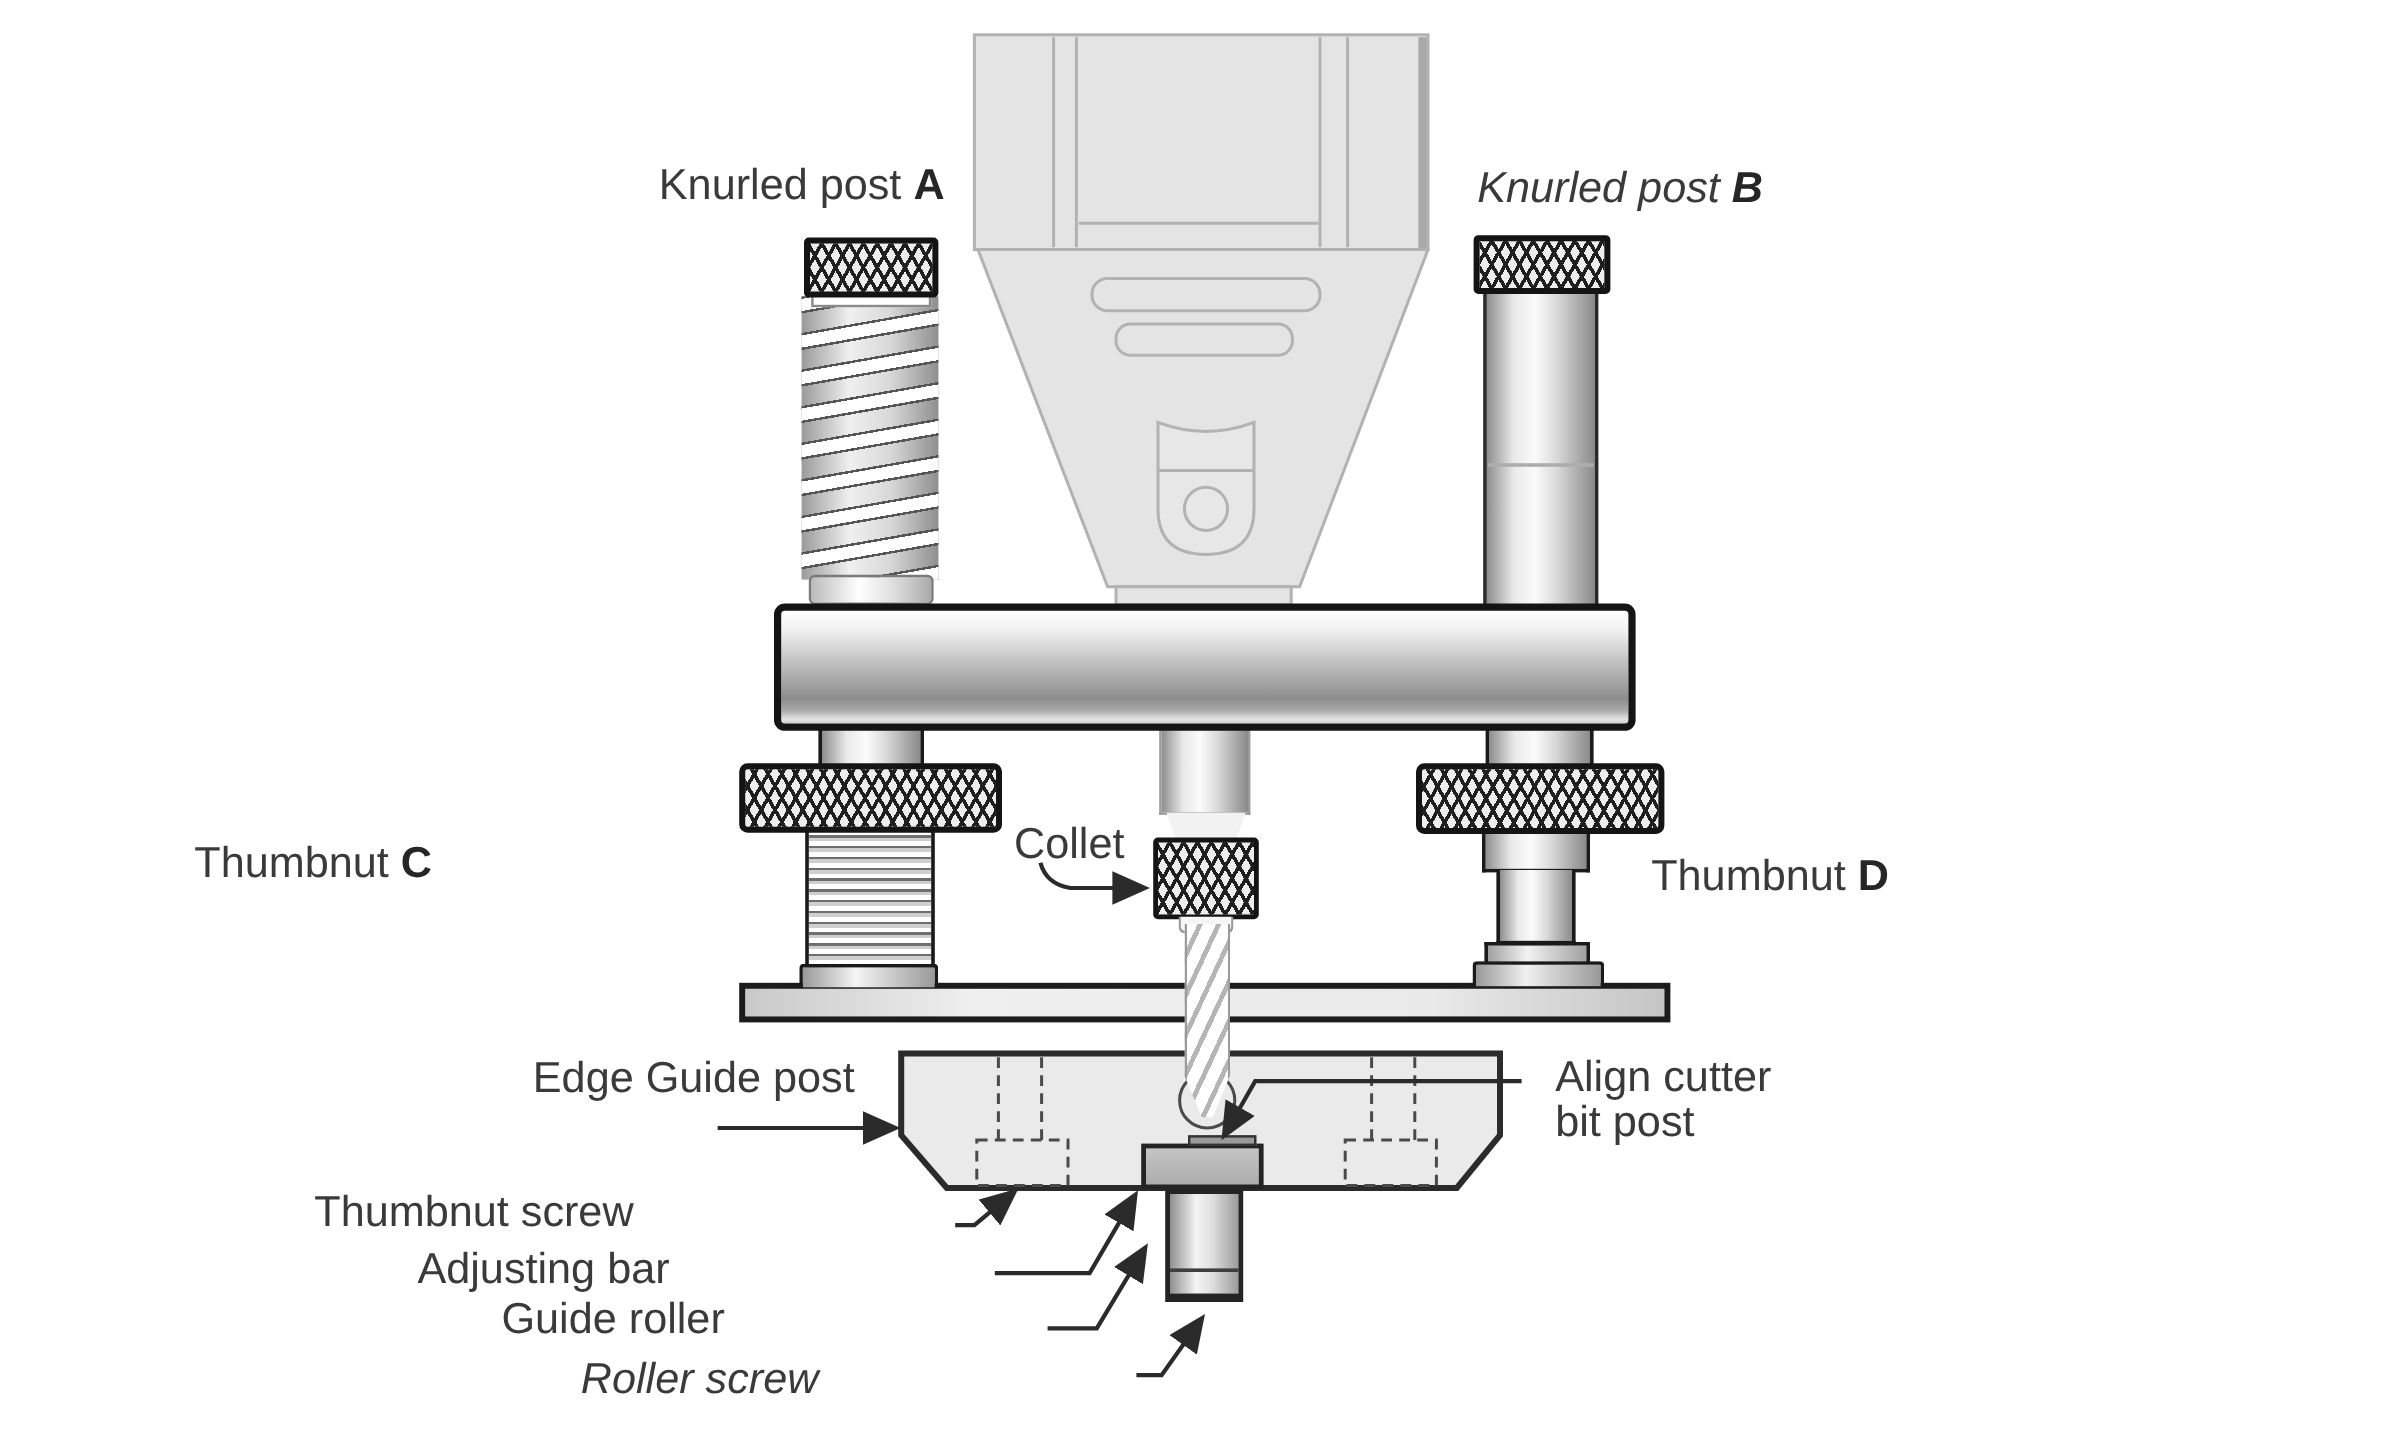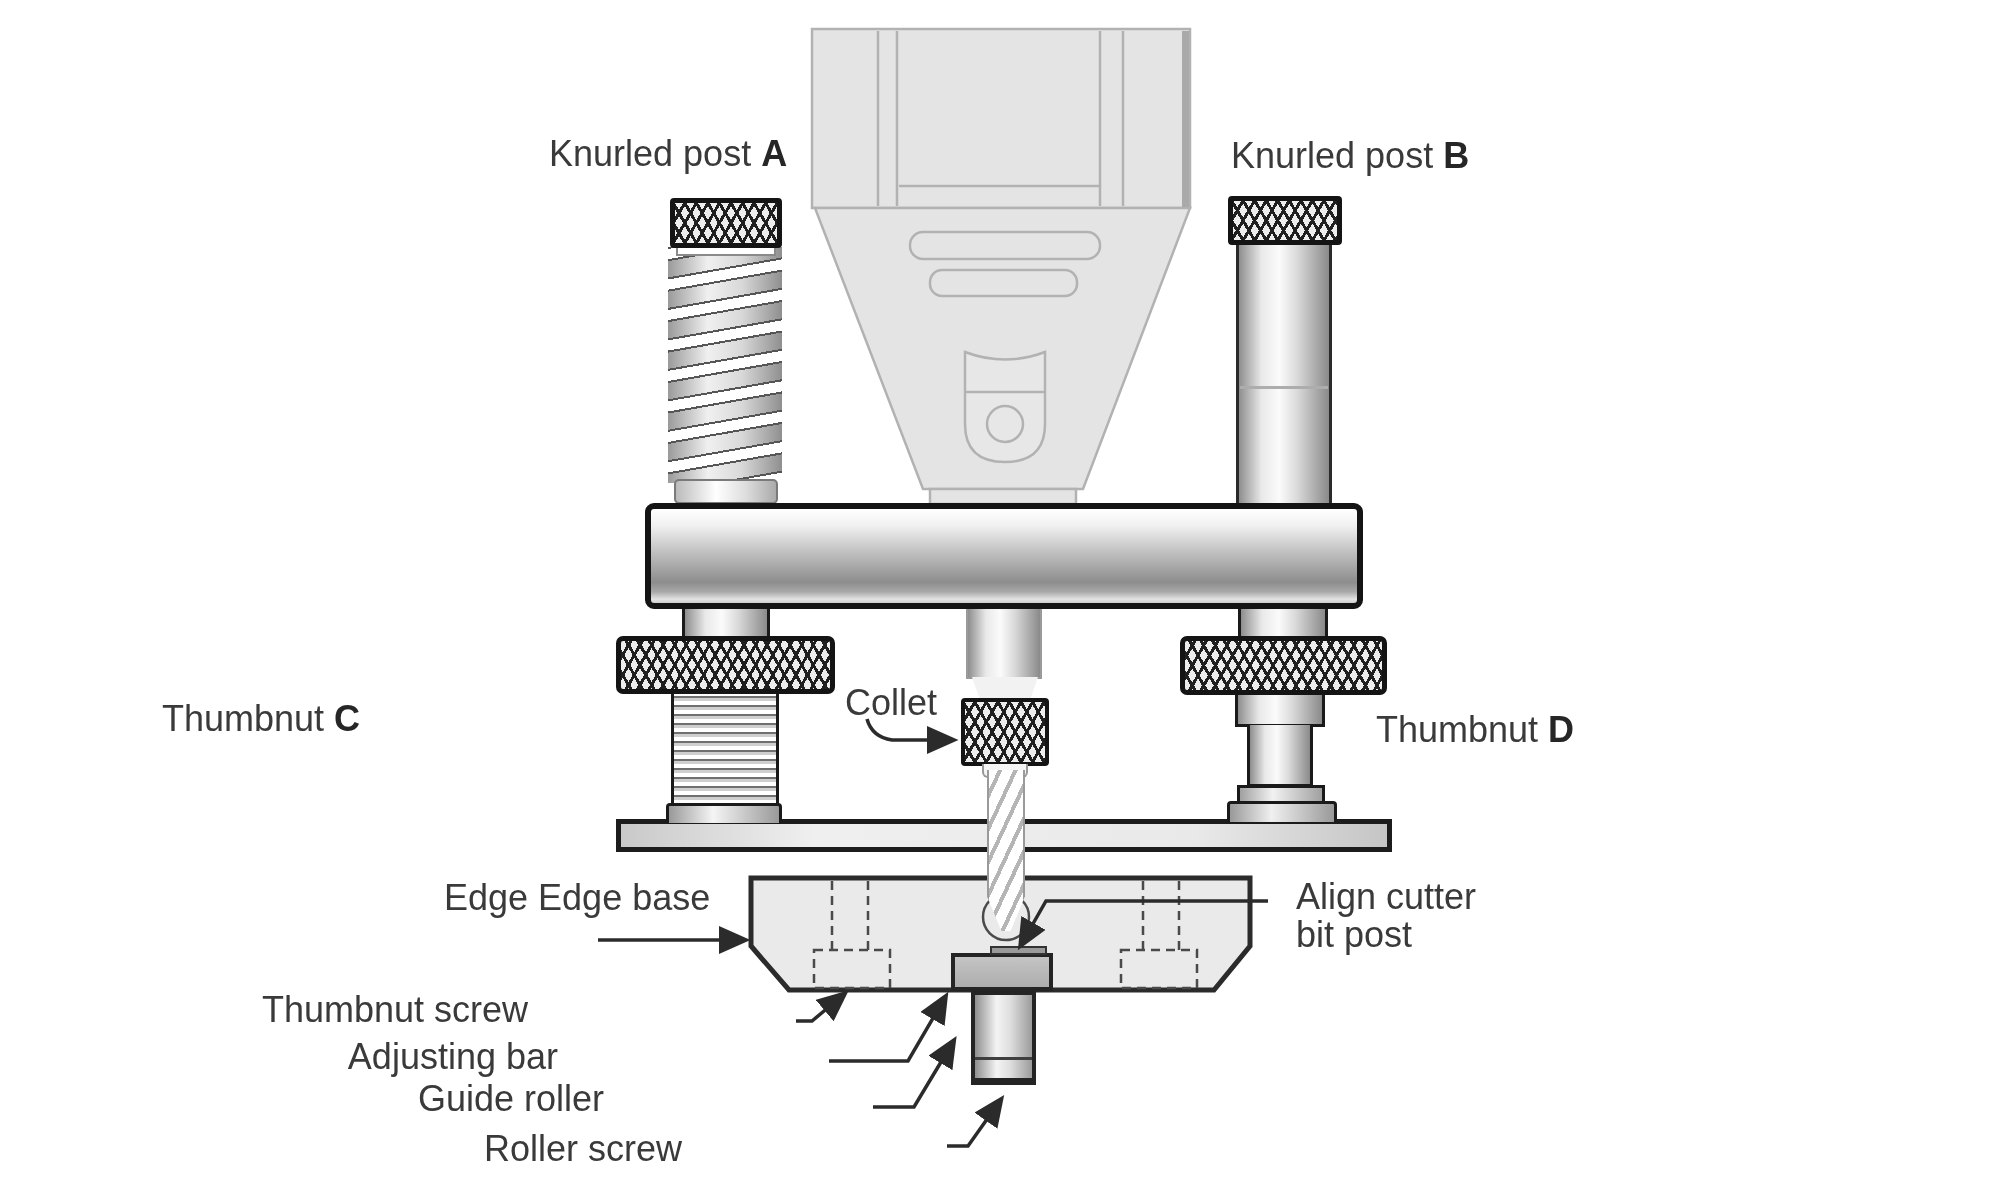--- a/index.html
+++ b/index.html
@@ -131,36 +131,36 @@
       <path d="M829,1061 H908 L936,1013" marker-end="url(#ah)"></path>
       <path d="M873,1107 H914 L944,1057" marker-end="url(#ah)"></path>
       <path d="M947,1146 H968 L990,1115" marker-end="url(#ah)"></path>
     </g>
   </svg>
 
   <div class="lbl" style="left:549px;top:135px;">
     <span>Knurled post</span>
     <b>A</b>
   </div>
-  <div class="lbl" style="left:1231px;top:137px;">
+  <div class="lbl" style="left:1231px;top:137px;font-style:italic;">
     <span>Knurled post</span>
     <b>B</b>
   </div>
   <div class="lbl right" style="right:1378px;top:700px;">
     <span>Thumbnut</span>
     <b>C</b>
   </div>
   <div class="lbl" style="left:832px;top:684px;margin-left:13px;">Collet</div>
   <div class="lbl" style="left:1376px;top:711px;">
     <span>Thumbnut</span>
     <b>D</b>
   </div>
-  <div class="lbl" style="left:444px;top:879px;">Edge Edge base</div>
+  <div class="lbl" style="left:444px;top:879px;">Edge Guide post</div>
   <div class="lbl right" style="right:1210px;top:991px;">Thumbnut screw</div>
   <div class="lbl right" style="right:1180px;top:1038px;">Adjusting bar</div>
   <div class="lbl right" style="right:1134px;top:1080px;">Guide roller</div>
-  <div class="lbl right" style="right:1056px;top:1130px;">Roller screw</div>
+  <div class="lbl right" style="right:1056px;top:1130px;font-style:italic;">Roller screw</div>
   <div class="lbl" style="left:1296px;top:878px;">
     <span style="display:block">Align cutter</span>
     <span style="display:block">bit post</span>
   </div>
 
 </div>
 
 </body></html>

